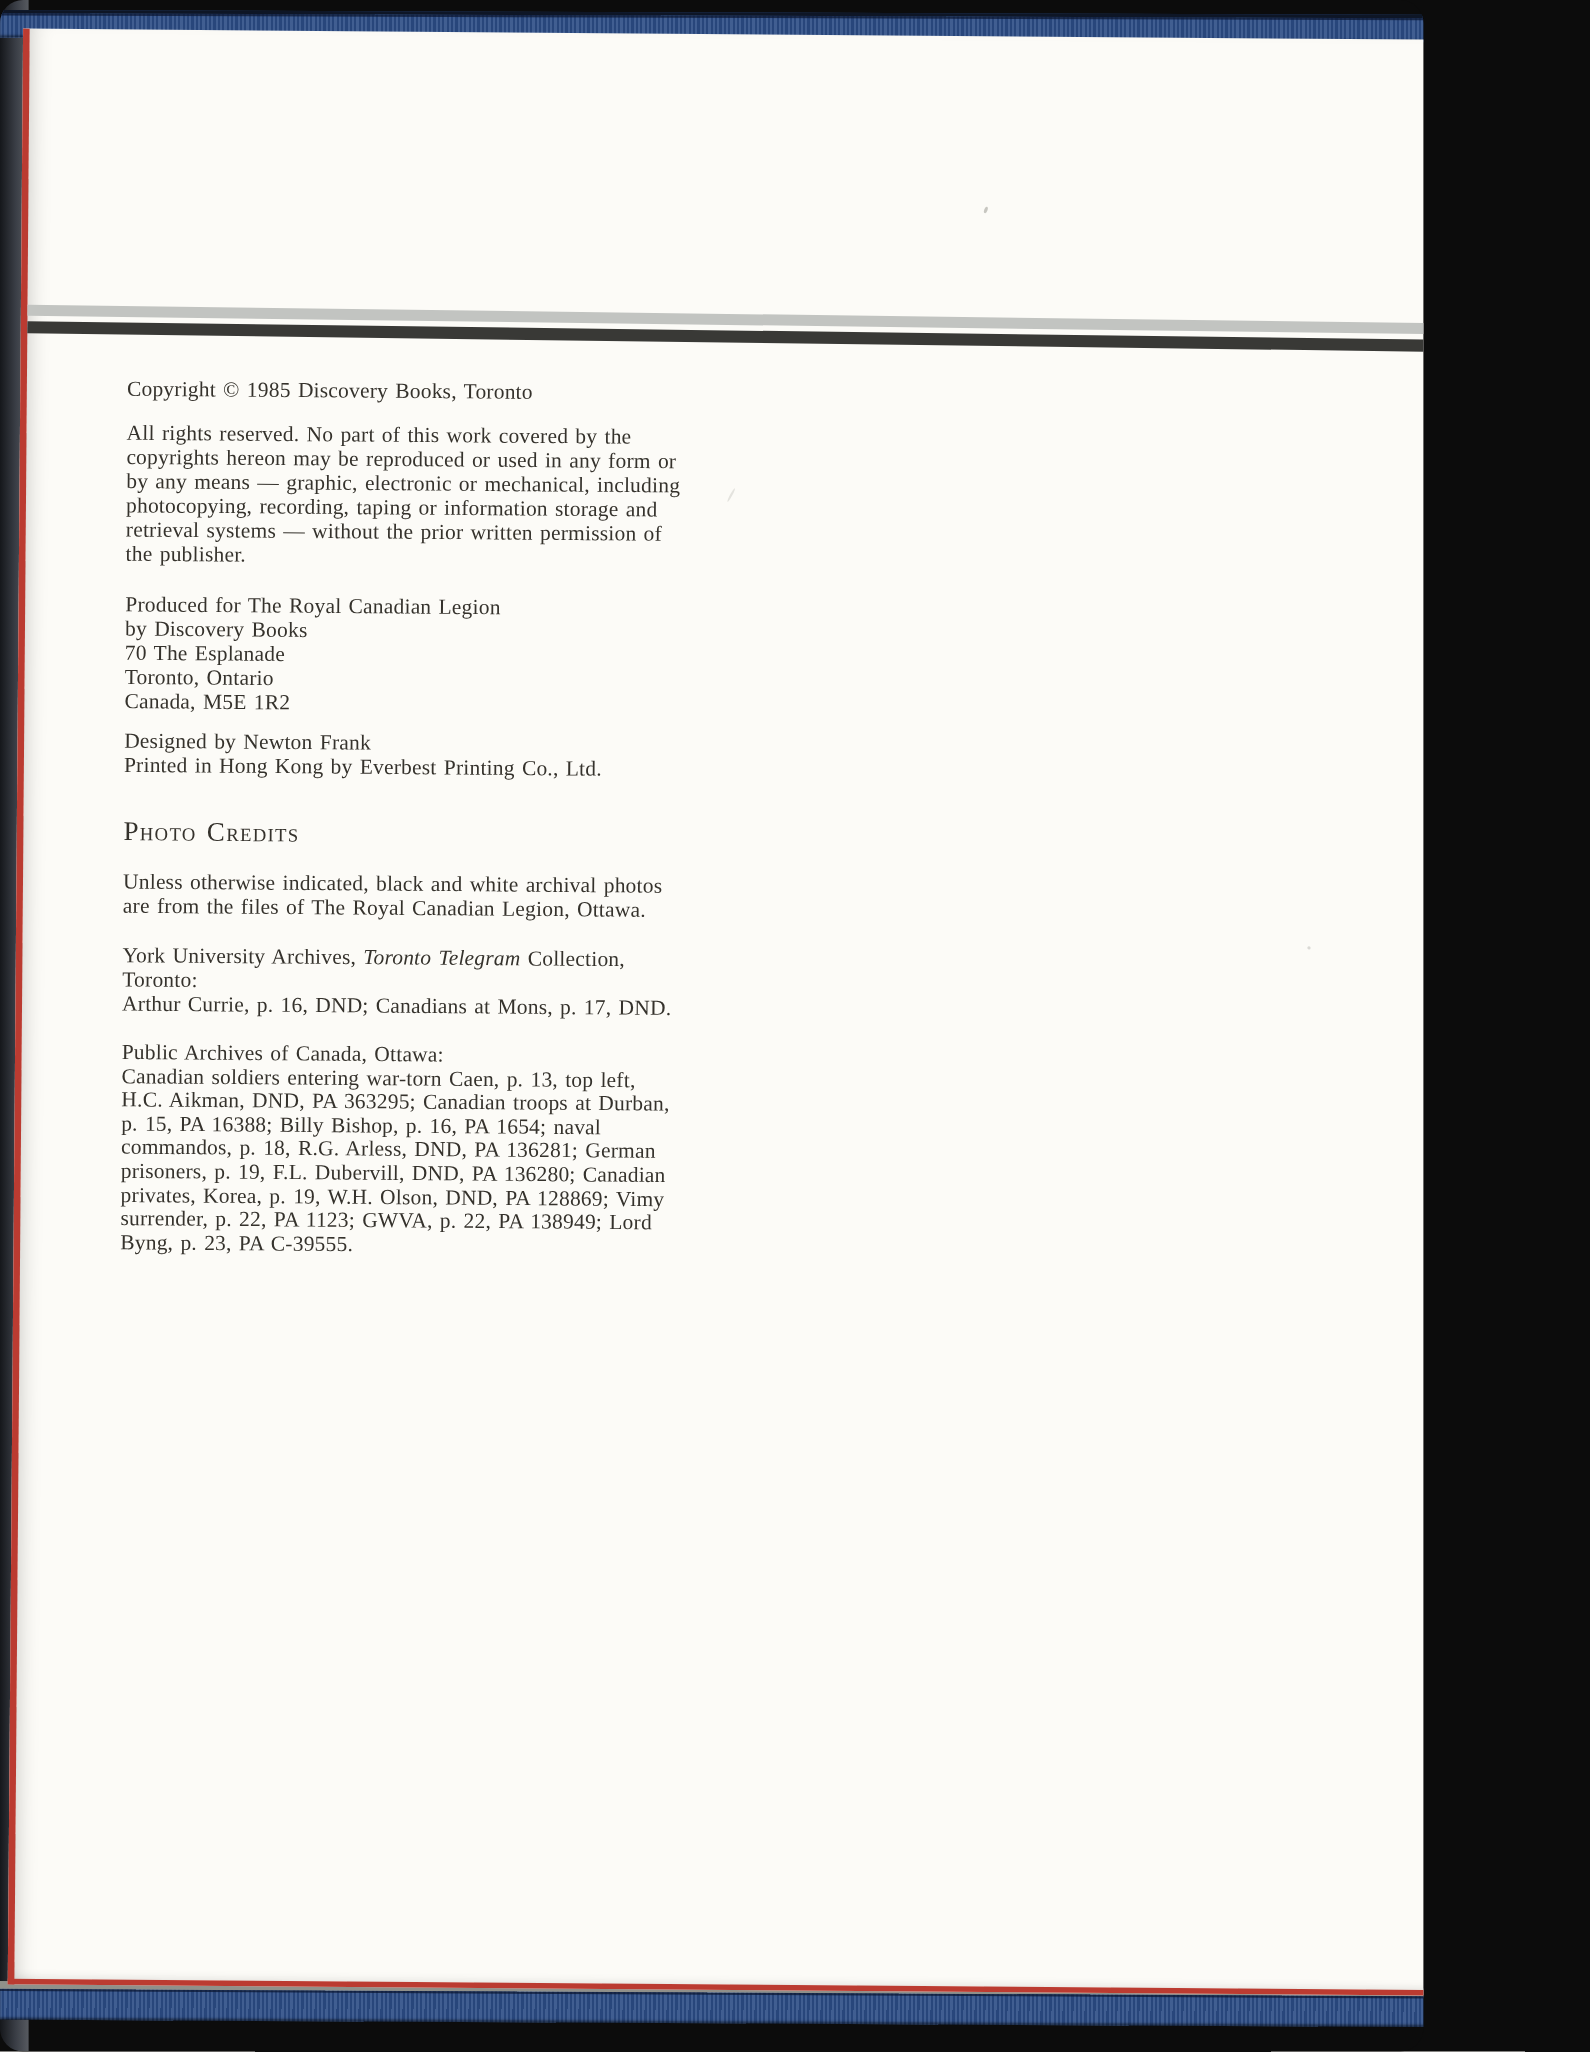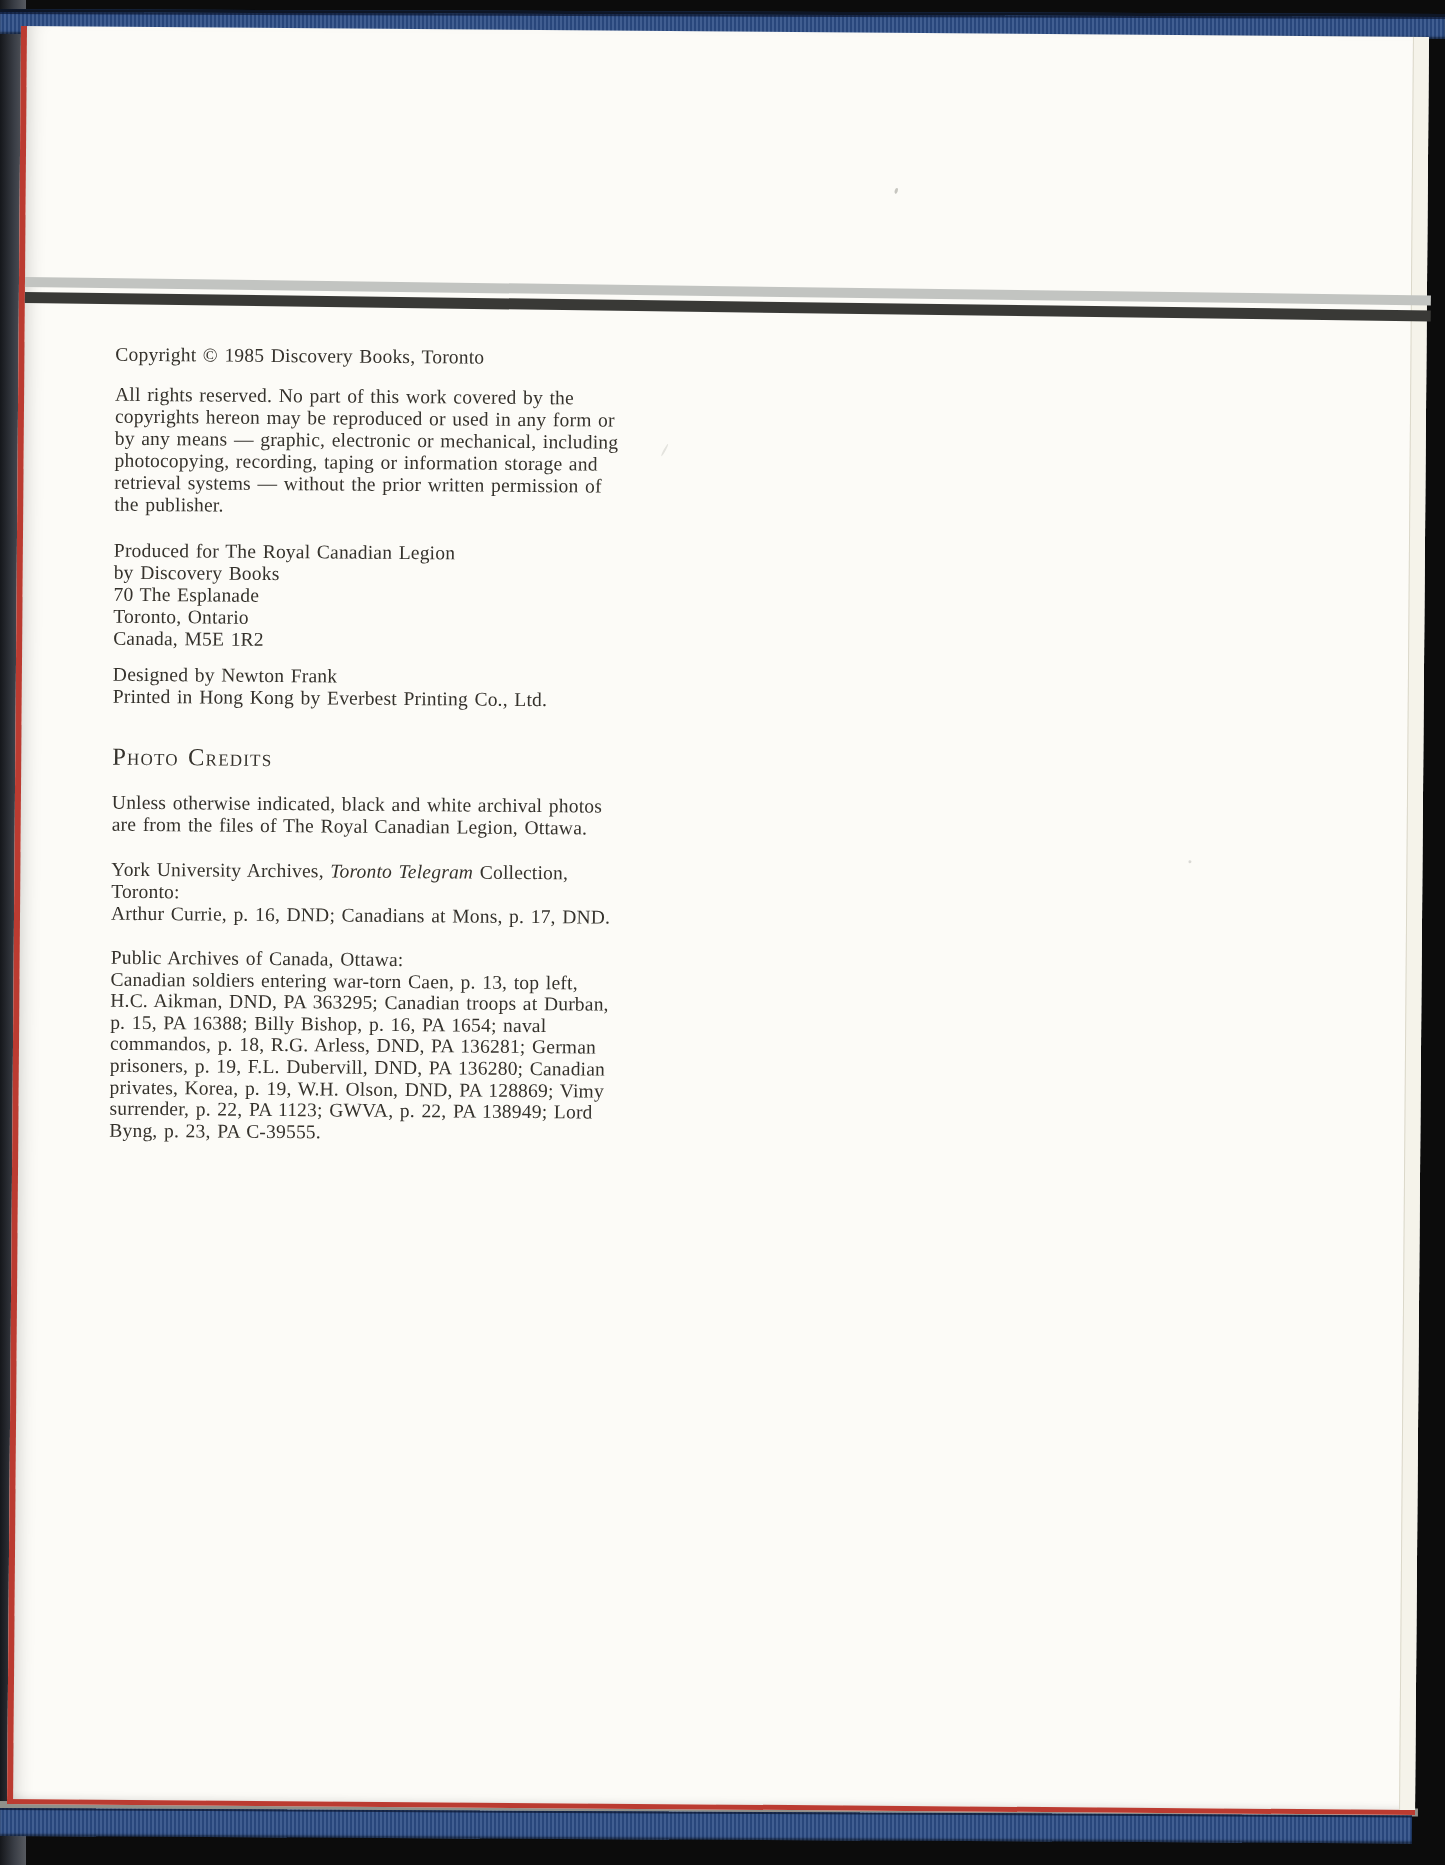--- a/index.html
+++ b/index.html
@@ -4,23 +4,24 @@
 <style>
   html,body{margin:0;padding:0;}
   body{
     width:1445px;height:1865px;
     background:#0c0c0c;
     font-family:"Liberation Serif", serif;
     overflow:hidden;
   }
   .scene{
     position:relative;
-    width:1445px;height:1865px;
+    width:1294px;height:1865px;
     background:var(--bg-black,#0c0c0c);
     overflow:hidden;
+    border-radius:21px;
   }
   
   .gutter-strip{
     position:absolute;left:0;top:0;bottom:0;width:26px;
     background:linear-gradient(90deg,#15171b 0%,#3a3e46 55%,#575a60 100%);
   }
   
   .cover-band{
     position:absolute;
     background:

